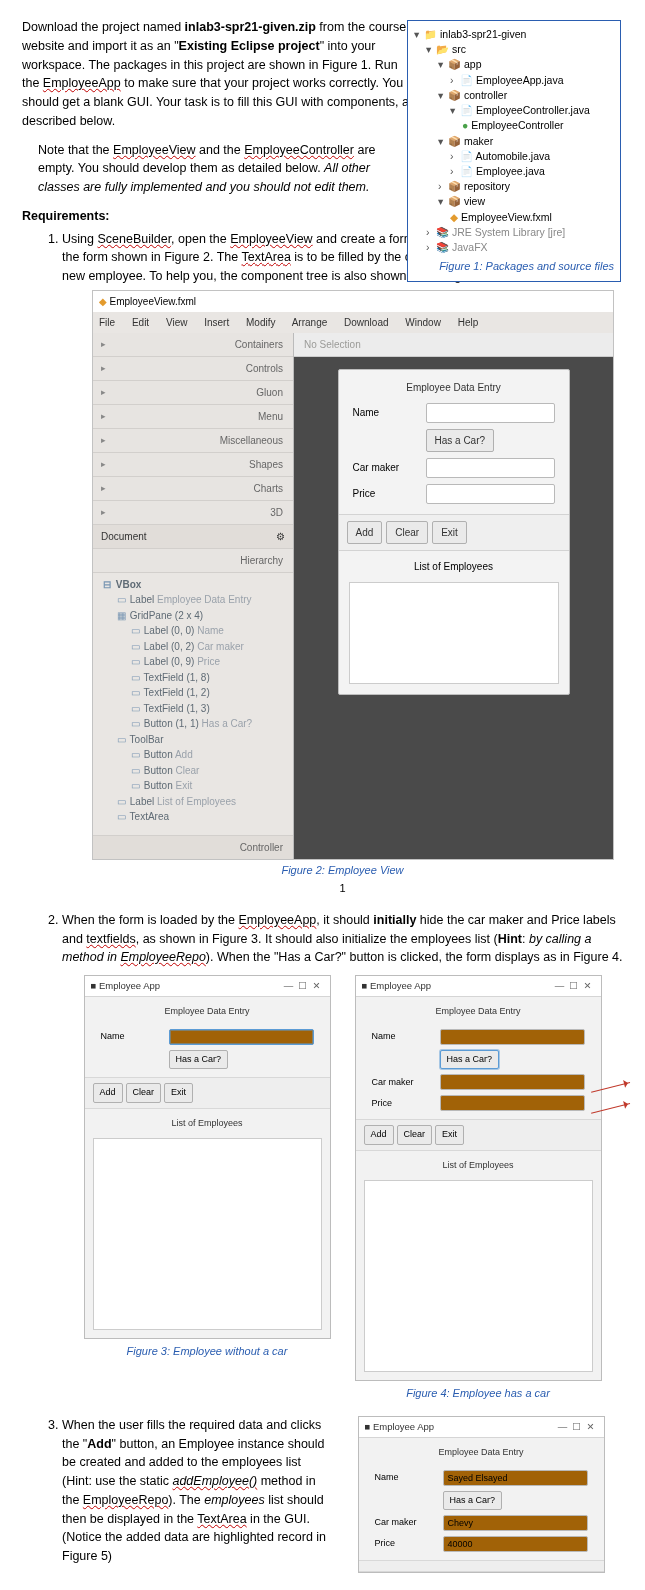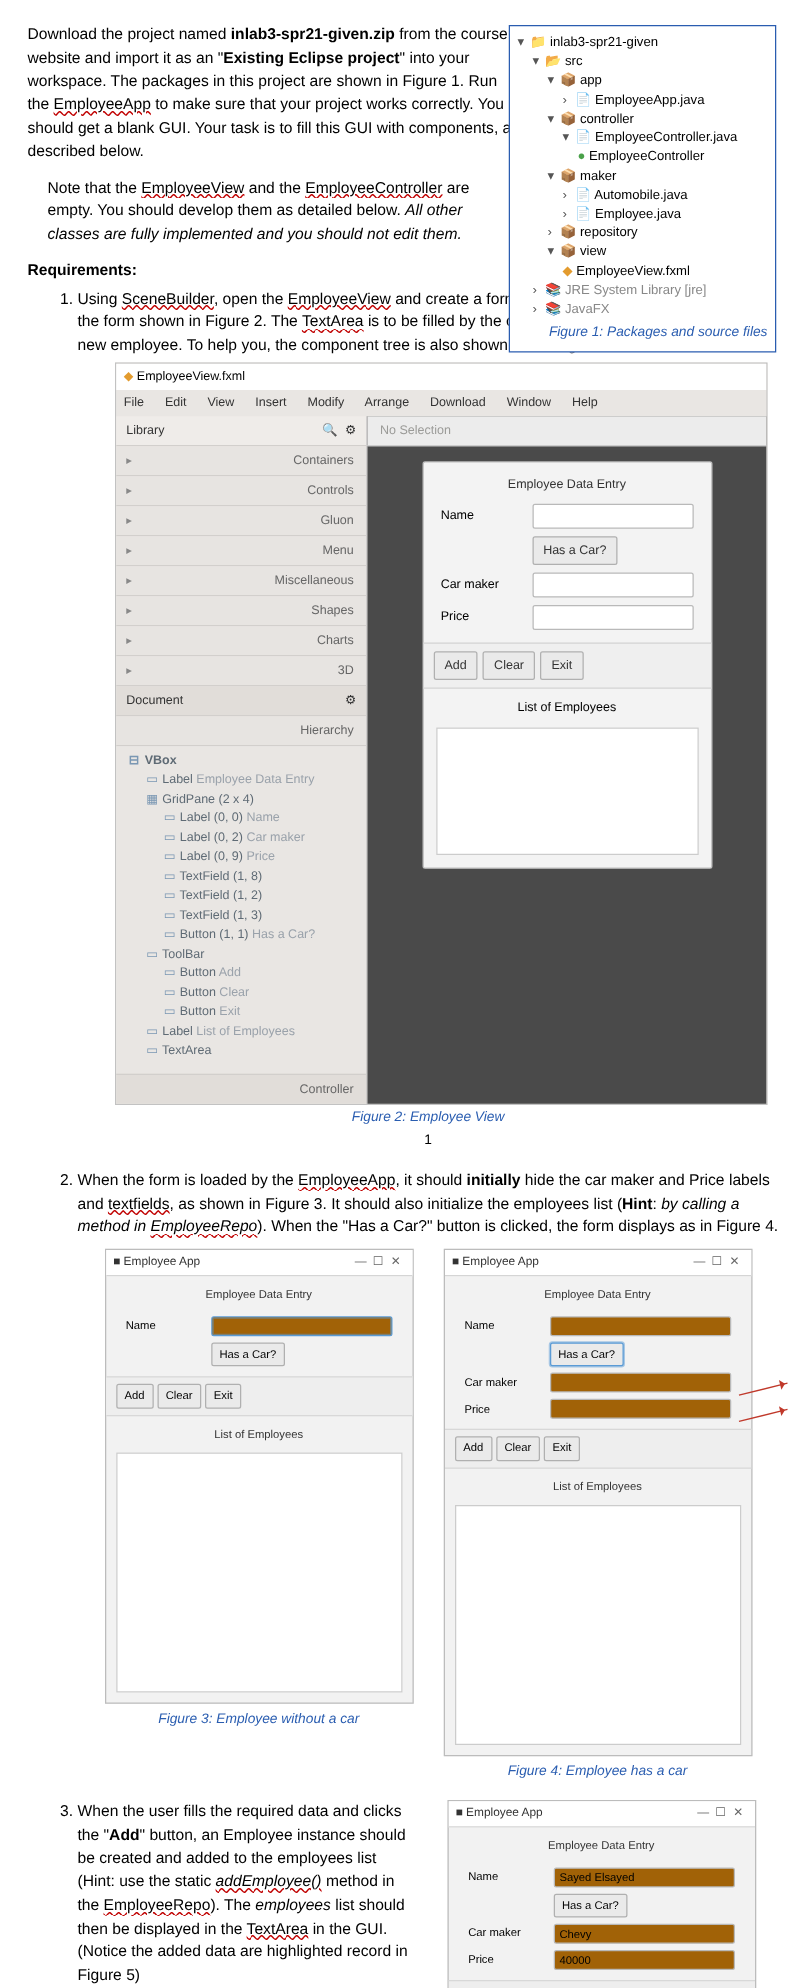--- a/index.html
+++ b/index.html
@@ -231,24 +231,20 @@
         <span>View</span>
         <span>Insert</span>
         <span>Modify</span>
         <span>Arrange</span>
         <span>Download</span>
         <span>Window</span>
         <span>Help</span>
       </div>
       <div class="sb-body">
         <div class="sb-left">
-          <div class="searchrow">
-              <span>Library</span>
-              <span>🔍&nbsp;&nbsp;⚙</span>
-            </div>
           <div class="sb-acc-row">
               <span class="chev">▸</span>
               <span>Containers</span>
             </div>
           <div class="sb-acc-row">
               <span class="chev">▸</span>
               <span>Controls</span>
             </div>
           <div class="sb-acc-row">
               <span class="chev">▸</span>

